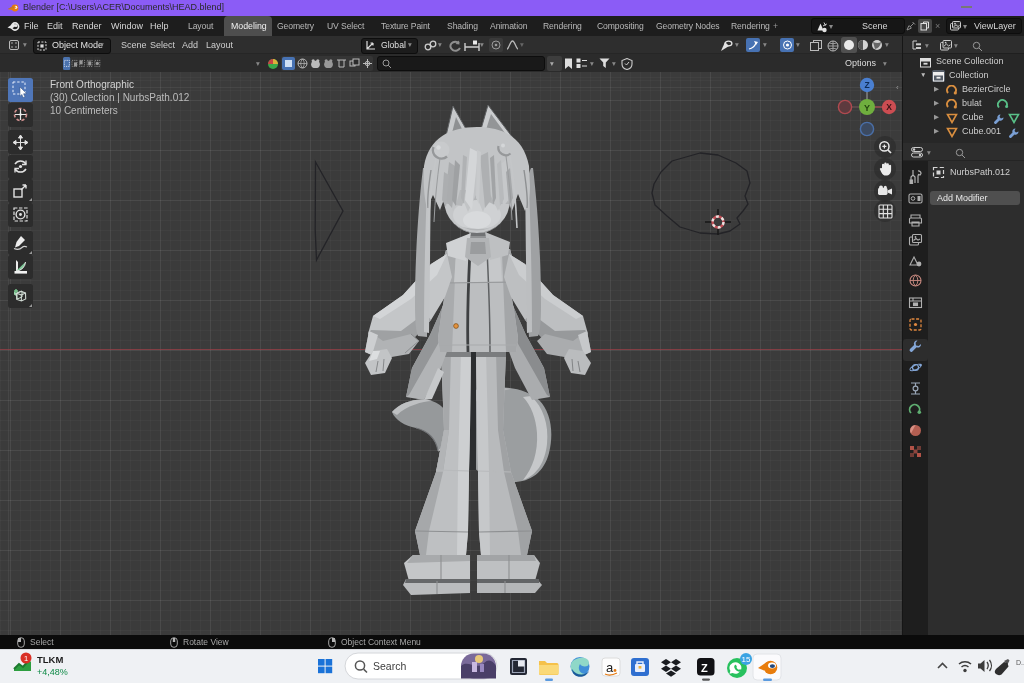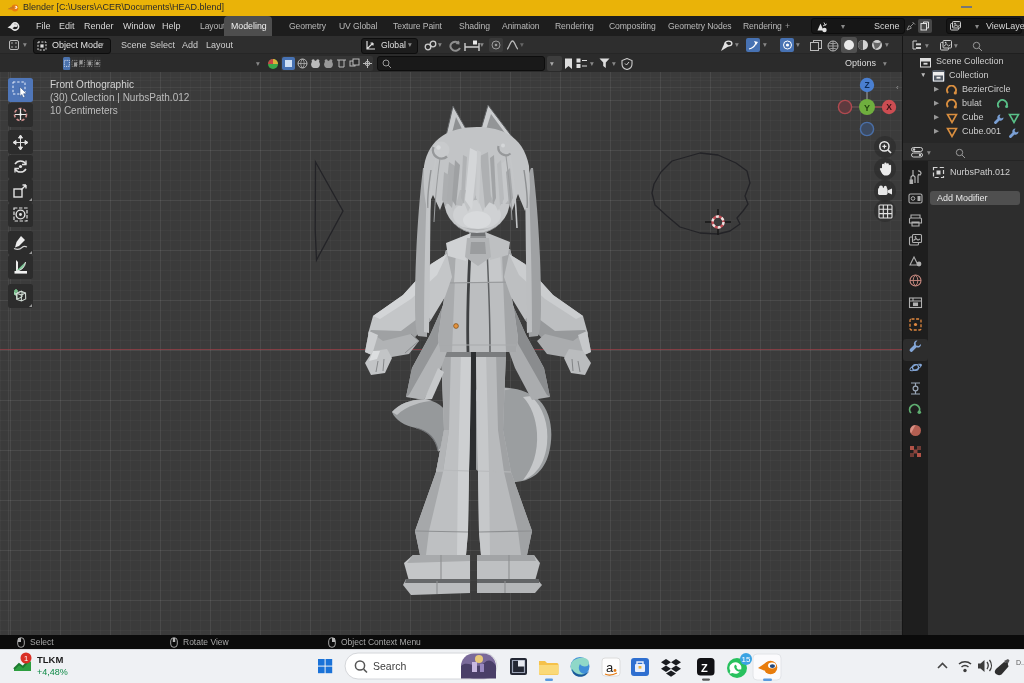--- a/index.html
+++ b/index.html
@@ -1,25 +1,25 @@
 <!DOCTYPE html>
 <html><head>
 <meta charset="utf-8">
 <style>
 *{margin:0;padding:0;box-sizing:border-box;}
 html,body{width:1024px;height:683px;overflow:hidden;background:#3b3b3b;font-family:"Liberation Sans",sans-serif;}
 .abs{position:absolute;}
 #stage{position:relative;width:1024px;height:683px;}
 
-#titlebar{position:absolute;left:0;top:0;width:1024px;height:16px;background:#eab308;color:#2a2a2a;font-size:9px;}
+#titlebar{position:absolute;left:0;top:0;width:1024px;height:16px;background:#8b5cf6;color:#2a2a2a;font-size:9px;}
 #titlebar .t{position:absolute;left:23px;top:2px;letter-spacing:0;}
 #titlebar .min{position:absolute;left:961px;top:6px;width:11px;height:1.5px;background:#777;}
 
 #topbar{position:absolute;left:0;top:16px;width:1024px;height:20px;background:#1d1d1d;color:#d6d6d6;font-size:9px;}
-#topbar span{position:absolute;top:4.5px;white-space:nowrap;margin-left:12px;}
+#topbar span{position:absolute;top:4.5px;white-space:nowrap;}
 .tab{color:#b9b9b9;font-size:8.6px;letter-spacing:-0.1px;}
 .tabactive{position:absolute;top:0;height:20px;background:#4e4e4e;border-radius:4px 4px 0 0;color:#f0f0f0;}
 .tabactive i{font-style:normal;position:absolute;top:4.5px;left:7px;}
 .fld{position:absolute;top:2px;height:16px;background:#161616;border:1px solid #0d0d0d;border-radius:3px;}
 
 #hdr1{position:absolute;left:0;top:36px;width:902px;height:18px;background:#2e2e2e;color:#cfcfcf;font-size:9px;border-bottom:1px solid #262626;}
 #hdr2{position:absolute;left:0;top:54px;width:902px;height:18px;background:#2b2b2b;color:#cfcfcf;font-size:9px;}
 #hdr1 span.m{position:absolute;top:4px;}
 
 #vp{position:absolute;left:0;top:72px;width:902px;height:563px;background:#3b3b3b;
@@ -74,21 +74,21 @@
  <span style="left:24px">File</span>
       <span style="left:47px">Edit</span>
       <span style="left:72px">Render</span>
       <span style="left:111px">Window</span>
       <span style="left:150px">Help</span>
  <span class="tab" style="left:188px">Layout</span>
  <div class="tabactive" style="left:224px;width:48px">
         <i style="font-size:8.8px">Modeling</i>
       </div>
  <span class="tab" style="left:277px">Geometry</span>
- <span class="tab" style="left:327px">UV Global</span>
+ <span class="tab" style="left:327px">UV Select</span>
  <span class="tab" style="left:381px">Texture Paint</span>
  <span class="tab" style="left:447px">Shading</span>
  <span class="tab" style="left:490px">Animation</span>
  <span class="tab" style="left:543px">Rendering</span>
  <span class="tab" style="left:597px">Compositing</span>
  <span class="tab" style="left:656px">Geometry Nodes</span>
  <span class="tab" style="left:731px">Rendering</span>
  <span class="tab" style="left:773px;color:#999">+</span>
  <div class="fld" style="left:811px;width:94px"></div>
  <svg class="abs" style="left:815px;top:4.5px" width="13" height="12" viewBox="0 0 13 12">

